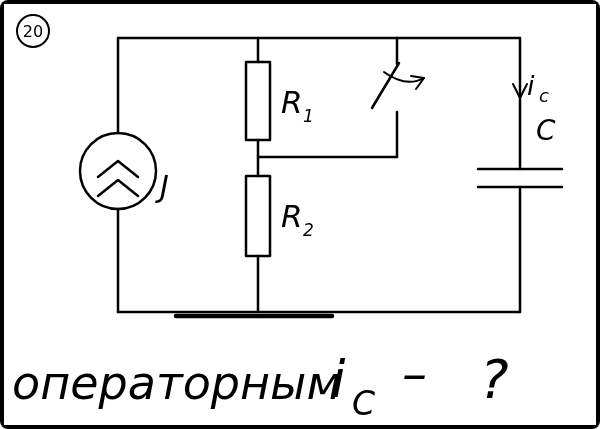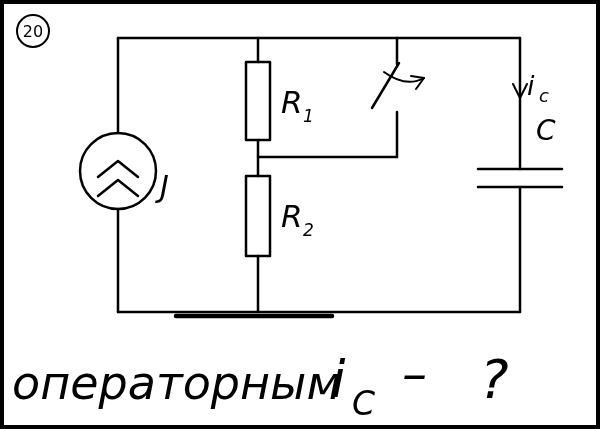--- a/index.html
+++ b/index.html
@@ -7,20 +7,21 @@
     padding: 0;
     background: #ffffff;
   }
   .page {
     position: relative;
     width: 600px;
     height: 429px;
     background: #ffffff;
     font-family: "DejaVu Sans", sans-serif;
     overflow: hidden;
+    border-radius: 8px;
   }
   svg { display: block; }
   text { fill: #000000; }
   .lbl {
     font-style: italic;
     font-family: "DejaVu Sans", sans-serif;
   }
   .num {
     font-family: "DejaVu Sans", sans-serif;
   }

